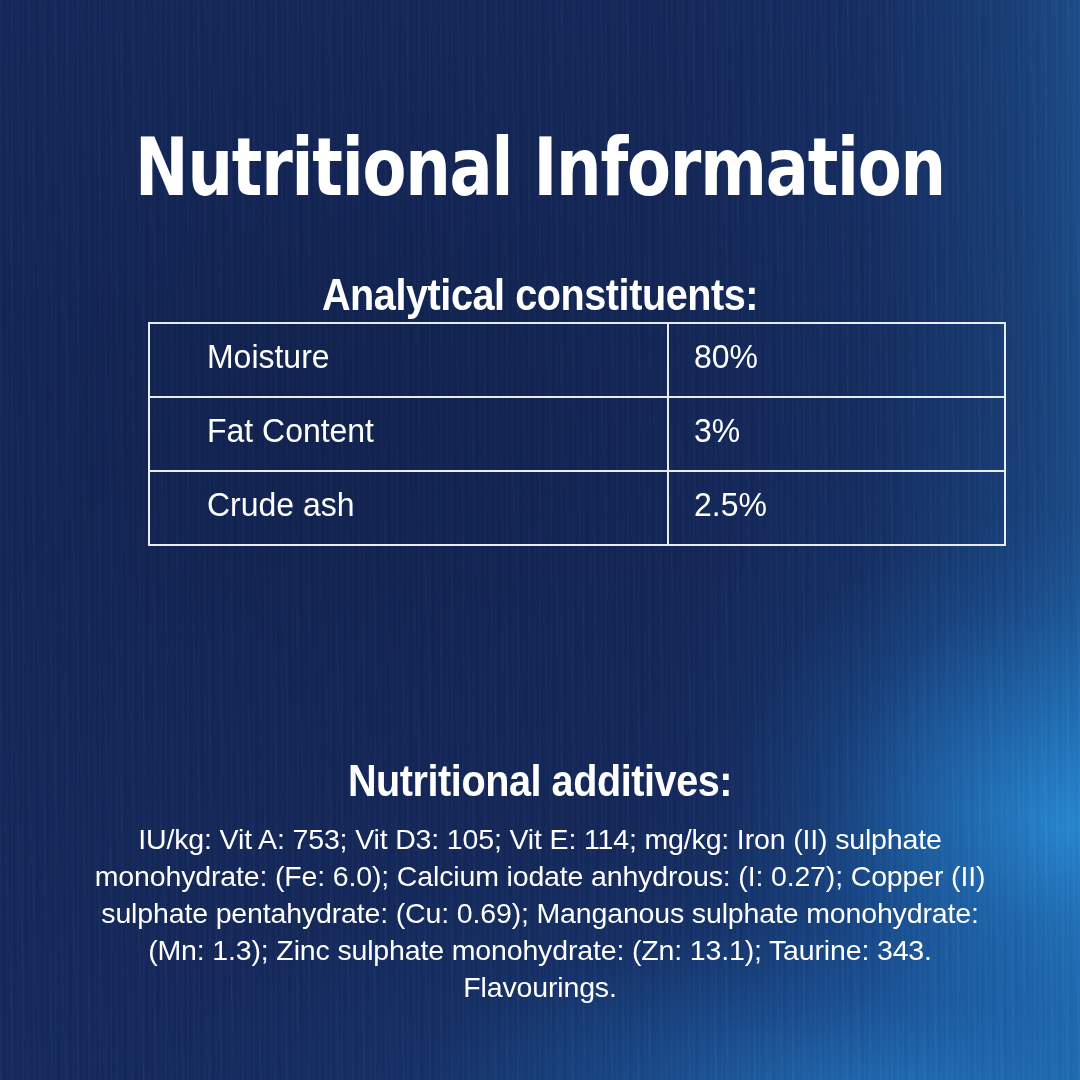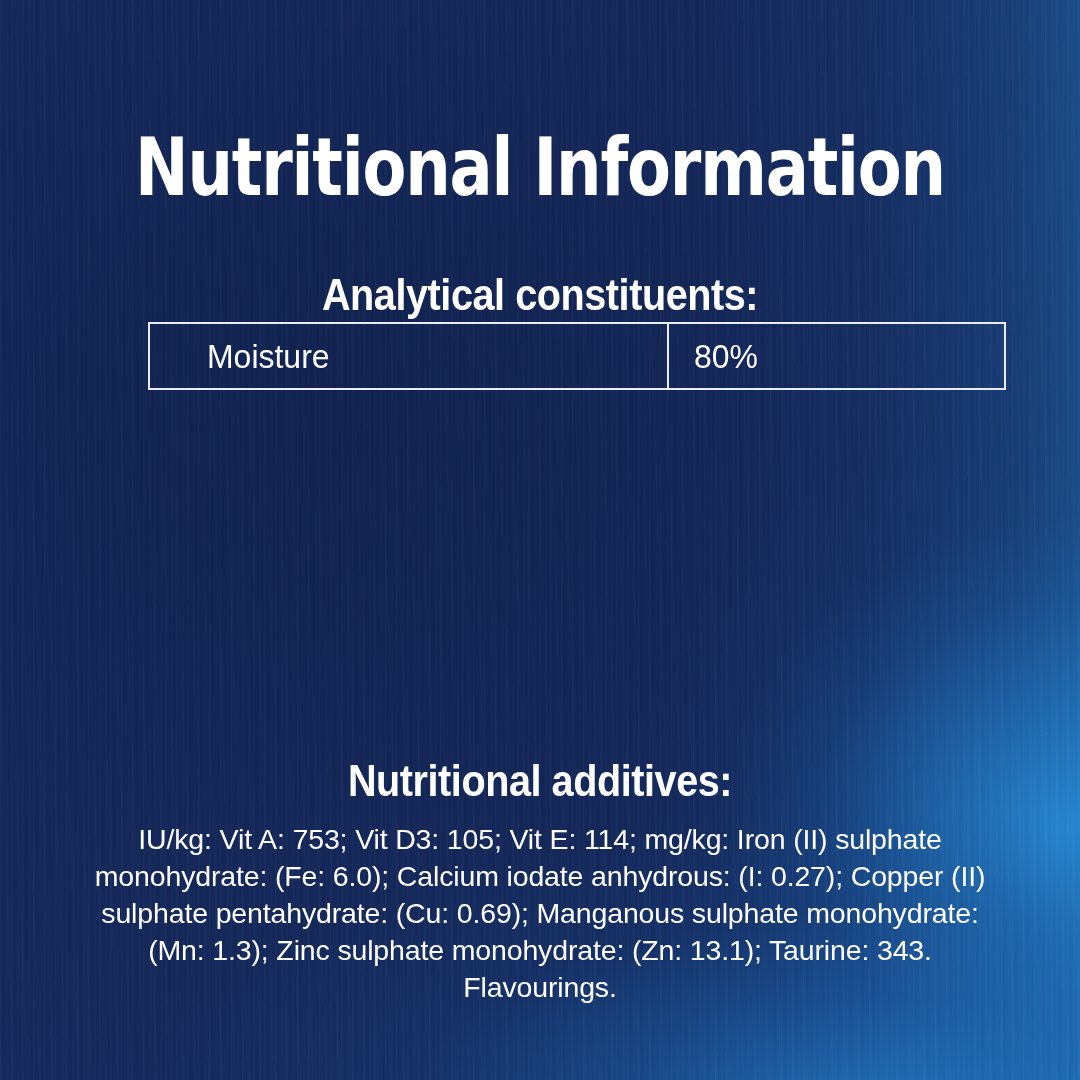--- a/index.html
+++ b/index.html
@@ -140,21 +140,21 @@
     position: absolute;
     left: 148px;
     top: 322px;
     width: 770px;
     border-collapse: collapse;
     table-layout: fixed;
   }
   #constituents-table td {
     height: 64px;
     border: 2px solid #e9ecf2;
-    padding: 0 0 0 57px;
+    padding: 0 0 8px 57px;
     font-family: "Liberation Sans", sans-serif;
     font-weight: normal;
     font-size: 34px;
     line-height: 40px;
     color: #ffffff;
     vertical-align: middle;
     white-space: nowrap;
   }
   #constituents-table td.col-name  { width: 460px; }
   #constituents-table td.col-value { width: 310px; padding-left: 25px; }
@@ -201,20 +201,36 @@
     <table id="constituents-table">
       <tbody>
         <tr>
           <td class="col-name">
             <span class="cell-text">Moisture</span>
           </td>
           <td class="col-value">
             <span class="cell-text">80%</span>
           </td>
         </tr>
+        <tr>
+          <td class="col-name">
+            <span class="cell-text">Fat Content</span>
+          </td>
+          <td class="col-value">
+            <span class="cell-text">3%</span>
+          </td>
+        </tr>
+        <tr>
+          <td class="col-name">
+            <span class="cell-text">Crude ash</span>
+          </td>
+          <td class="col-value">
+            <span class="cell-text">2.5%</span>
+          </td>
+        </tr>
       </tbody>
     </table>
 
     <h2 id="heading-additives" class="section-heading">Nutritional additives:</h2>
 
     <p id="additives-text">IU/kg: Vit A: 753; Vit D3: 105; Vit E: 114; mg/kg: Iron (II) sulphate monohydrate: (Fe: 6.0); Calcium iodate anhydrous: (I: 0.27); Copper (II) sulphate pentahydrate: (Cu: 0.69); Manganous sulphate monohydrate: (Mn: 1.3); Zinc sulphate monohydrate: (Zn: 13.1); Taurine: 343. Flavourings.</p>
 
   </div>
 </div>
 

